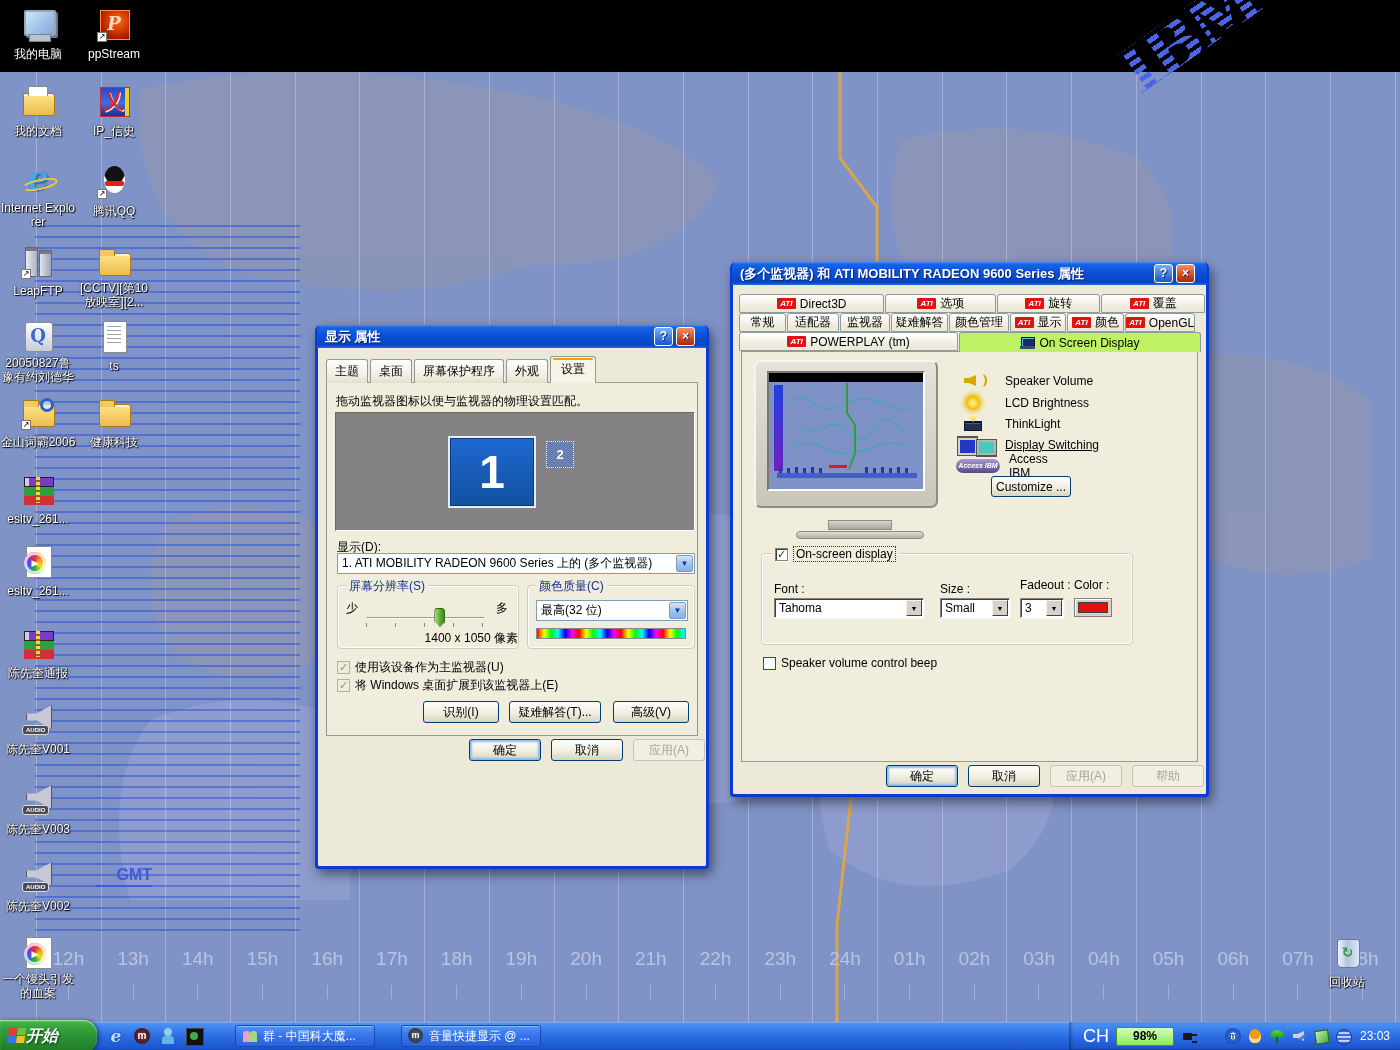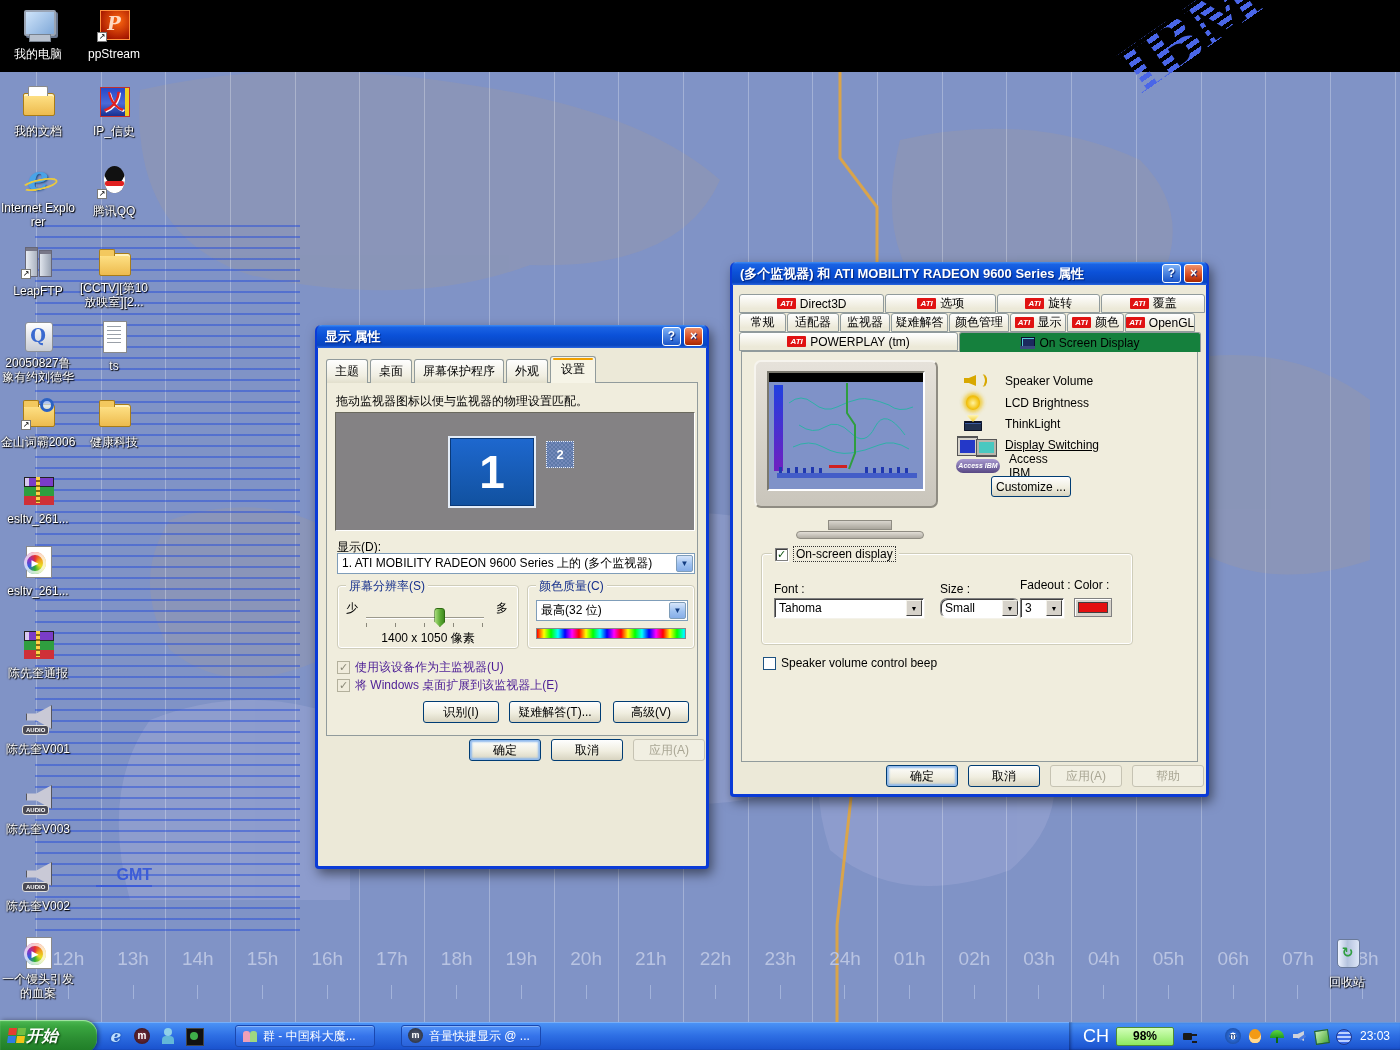--- a/index.html
+++ b/index.html
@@ -100,21 +100,21 @@
     font:bold 20px/28px "DejaVu Sans",sans-serif; text-align:center; text-shadow:1px 1px 0 #fff; }
   [data-icon-type="recycle"] .dicon::before { left:8px; top:3px; width:21px; height:27px;
     background:linear-gradient(90deg,#eef3ff,#b5c3de 45%,#dde6f7); border:1px solid #6a7a9a; border-radius:3px 3px 5px 5px; }
   [data-icon-type="recycle"] .dicon::after { content:"\21BB"; left:8px; top:6px; width:21px; color:#2f9e3f;
     font:bold 14px/20px "DejaVu Sans",sans-serif; text-align:center; }
 
   
   .xp-dialog { position:absolute; background:#ece9d8; border:3px solid #0a3bd7; border-top:none;
     border-radius:6px 6px 4px 4px; box-shadow:3px 5px 12px rgba(0,0,0,.5); }
   .tbar { height:23px; margin:0 -1px; border-radius:5px 5px 0 0; display:flex; align-items:center;
-    padding:0 4px 0 8px; color:#fff; font-size:13px; font-weight:bold; text-shadow:1px 1px 1px #00237a;
+    padding:0 12px 0 8px; color:#fff; font-size:13px; font-weight:bold; text-shadow:1px 1px 1px #00237a;
     background:linear-gradient(180deg,#418df2 0%,#1a63e4 10%,#0b51d8 45%,#0845c0 88%,#2a66e0 100%); }
   .tbar .sp { flex:1; }
   .tbtn { width:19px; height:19px; margin-left:3px; border:1px solid #fff; border-radius:3px;
     color:#fff; font:bold 12px/17px "Liberation Sans",sans-serif; text-align:center; cursor:pointer; }
   .tbtn.help { background:linear-gradient(#7cb0f6,#1a55c8); }
   .tbtn.close { background:linear-gradient(#f0926a,#d6491f 60%,#a82800); }
 
   .xtabs { position:relative; z-index:2; display:flex; align-items:flex-end; padding:7px 8px 0; }
   .xtab { border:1px solid #919b9c; border-bottom:none; border-radius:3px 3px 0 0;
     background:linear-gradient(#fefefe,#f0eee1 70%,#e2dfcd); padding:3px 8px 3px; font-size:12px; margin-right:2px;
@@ -136,21 +136,21 @@
   .ccombo { position:relative; background:#fff; border:1px solid #808080; border-right-color:#fff; border-bottom-color:#fff;
     box-shadow:inset 1px 1px 0 #404040, 1px 1px 0 #f4f2ea; height:20px; font-size:12px; line-height:18px;
     padding:0 20px 0 4px; white-space:nowrap; overflow:hidden; cursor:pointer; }
   .ccombo .arw { position:absolute; right:1px; top:1px; bottom:1px; width:16px; background:#d6d2ca;
     border:1px solid; border-color:#f4f2ea #404040 #404040 #f4f2ea; color:#000; font-size:7px; line-height:15px; text-align:center; }
 
   .chk { display:flex; align-items:center; gap:5px; font-size:12px; }
   .chk .box { width:13px; height:13px; background:#fff; border:1px solid #1d5281; flex:none;
     font:bold 11px/11px "DejaVu Sans",sans-serif; text-align:center; color:#0a6b0a; }
   .chk.checked .box::before { content:"\2713"; }
-  .chk.disabled { color:#4c1d95; }
+  .chk.disabled { color:#000000; }
   .chk.disabled .box { border-color:#b3b09c; background:#f0ecdc; color:#8a8876; }
   .chk.classic .box { border:1px solid #808080; box-shadow:inset 1px 1px 0 #404040, 1px 1px 0 #fff; color:#0a500a; }
 
   .groupbox { position:absolute; border:1px solid #cfcdba; border-radius:4px; box-shadow:inset 0 0 0 1px #fff; }
   .groupbox > .legend { position:absolute; top:-8px; left:8px; background:#f0eddd; padding:0 3px; font-size:12px; color:#16308c; }
 
   
   #dispdlg { left:315px; top:325px; width:394px; height:544px; }
   #dispdlg .tabpanel { height:354px; }
   .instr { position:absolute; left:9px; top:10px; font-size:12px; }
@@ -172,21 +172,21 @@
     background:repeating-linear-gradient(90deg,#8a887a 0 1px, transparent 1px 29px); }
   .rainbow { position:absolute; left:8px; top:42px; width:150px; height:11px; border:1px solid #888;
     background:repeating-linear-gradient(90deg,#f00 0,#ff0 7px,#0f0 14px,#0ff 21px,#00f 28px,#f0f 35px,#f00 42px); }
 
   
   #atidlg { left:730px; top:262px; width:479px; height:535px; }
   .atabs { position:relative; display:flex; padding-left:6px; }
   .atab { height:19px; display:flex; align-items:center; justify-content:center; gap:4px; font-size:12px;
     border:1px solid #919b9c; border-radius:3px 3px 0 0; background:linear-gradient(#fff,#ece9d8 80%);
     margin-right:1px; cursor:pointer; white-space:nowrap; overflow:hidden; }
-  .atab.active { background:#15803d; border-bottom:none; height:20px; margin-bottom:-1px; z-index:4; }
+  .atab.active { background:#bef264; border-bottom:none; height:20px; margin-bottom:-1px; z-index:4; }
   .trow1 { margin-top:9px; }
   .trow1 .atab:nth-of-type(1){width:146px} .trow1 .atab:nth-of-type(2){width:111px}
   .trow1 .atab:nth-of-type(3){width:104px} .trow1 .atab:nth-of-type(4){width:104px}
   .trow2 .atab:nth-of-type(1){width:47px} .trow2 .atab:nth-of-type(2){width:52px}
   .trow2 .atab:nth-of-type(3){width:50px} .trow2 .atab:nth-of-type(4){width:57px}
   .trow2 .atab:nth-of-type(5){width:60px} .trow2 .atab:nth-of-type(6){width:56px}
   .trow2 .atab:nth-of-type(7){width:57px} .trow2 .atab:nth-of-type(8){width:70px}
   .trow3 .atab:nth-of-type(1){width:219px} .trow3 .atab:nth-of-type(2){width:242px}
   .ati-chip { display:inline-block; width:19px; height:11px; background:#e01212; border-radius:1px;
     color:#fff; font:italic bold 8px/11px "Liberation Sans",sans-serif; text-align:center; flex:none; }
@@ -478,21 +478,21 @@
     </div>
     <div class="groupbox" style="left:10px;top:202px;width:182px;height:64px;">
       <span class="legend">屏幕分辨率(S)</span>
       <span class="fldlabel" style="left:8px;top:14px;">少</span>
       <span class="fldlabel" style="left:158px;top:14px;">多</span>
       <div class="slider">
         <div class="track"></div>
         <div class="thumb"></div>
         <div class="ticks"></div>
       </div>
-      <span class="fldlabel" style="left:0;right:0;top:44px;text-align:center;">1400 x 1050 像素</span>
+      <span class="fldlabel" style="left:0;right:0;top:44px;text-align:right;">1400 x 1050 像素</span>
     </div>
     <div class="groupbox" style="left:200px;top:202px;width:168px;height:64px;">
       <span class="legend">颜色质量(C)</span>
       <div class="xcombo" style="position:absolute;left:8px;top:14px;width:152px;">
         <span>最高(32 位)</span>
         <span class="arw">▼</span>
       </div>
       <div class="rainbow"></div>
     </div>
     <div class="chk checked disabled" style="position:absolute;left:10px;top:276px;">
@@ -676,21 +676,21 @@
             <span class="box"></span>
           </span>
         <span class="txt">On-screen display</span>
       </div>
       <span class="fldlabel" style="left:12px;top:28px;">Font :</span>
       <div class="ccombo" style="position:absolute;left:12px;top:44px;width:150px;">
         <span>Tahoma</span>
         <span class="arw">▼</span>
       </div>
       <span class="fldlabel" style="left:178px;top:28px;">Size :</span>
-      <div class="ccombo" style="position:absolute;left:178px;top:44px;width:80px;border-radius:7px;">
+      <div class="ccombo" style="position:absolute;left:178px;top:44px;width:70px;">
         <span>Small</span>
         <span class="arw">▼</span>
       </div>
       <span class="fldlabel" style="left:258px;top:24px;">Fadeout :</span>
       <div class="ccombo" style="position:absolute;left:258px;top:44px;width:44px;">
         <span>3</span>
         <span class="arw">▼</span>
       </div>
       <span class="fldlabel" style="left:312px;top:24px;">Color :</span>
       <div class="colorswatch" style="left:312px;top:44px;">

